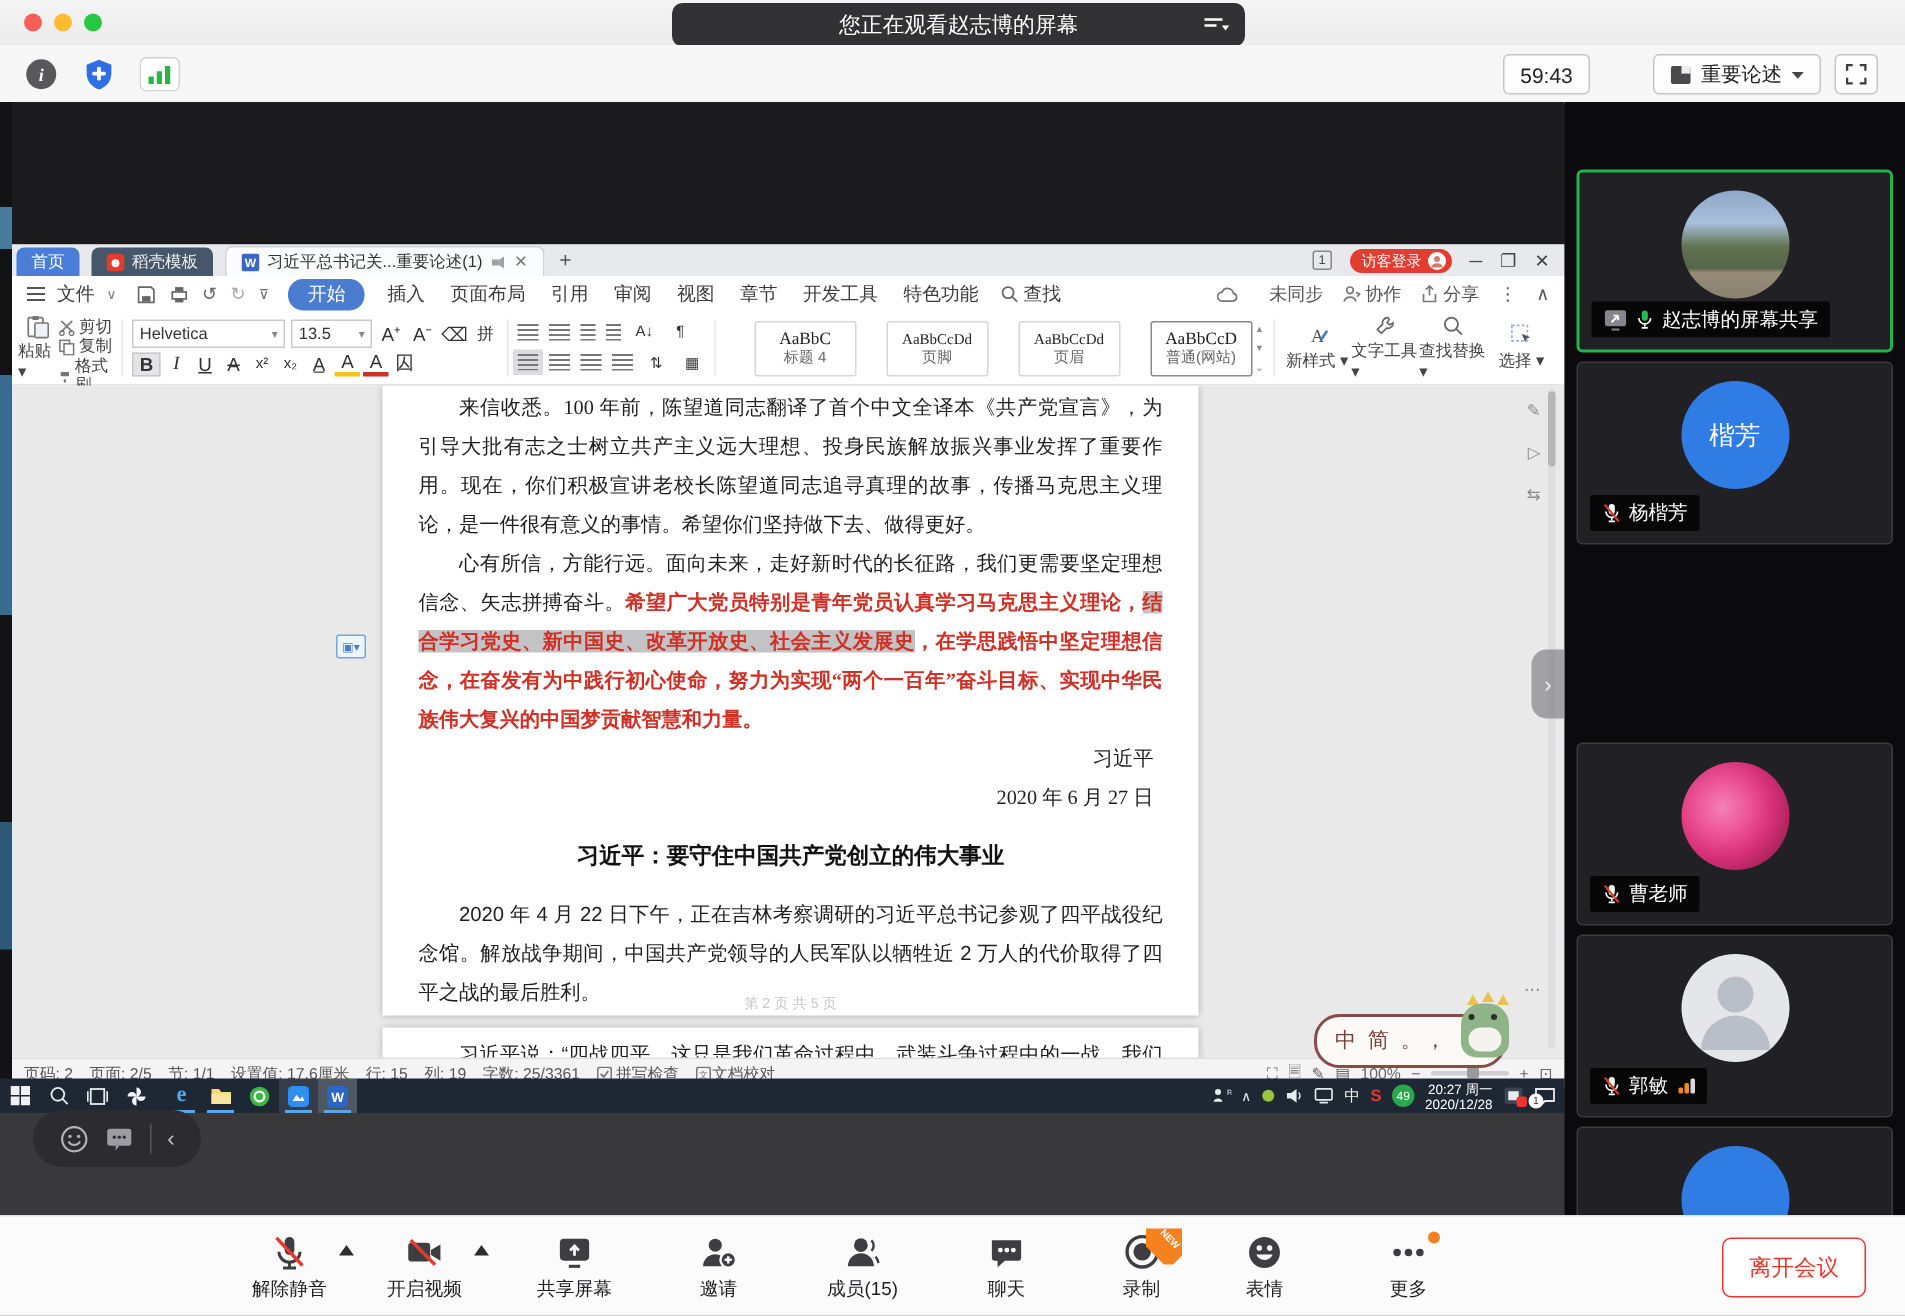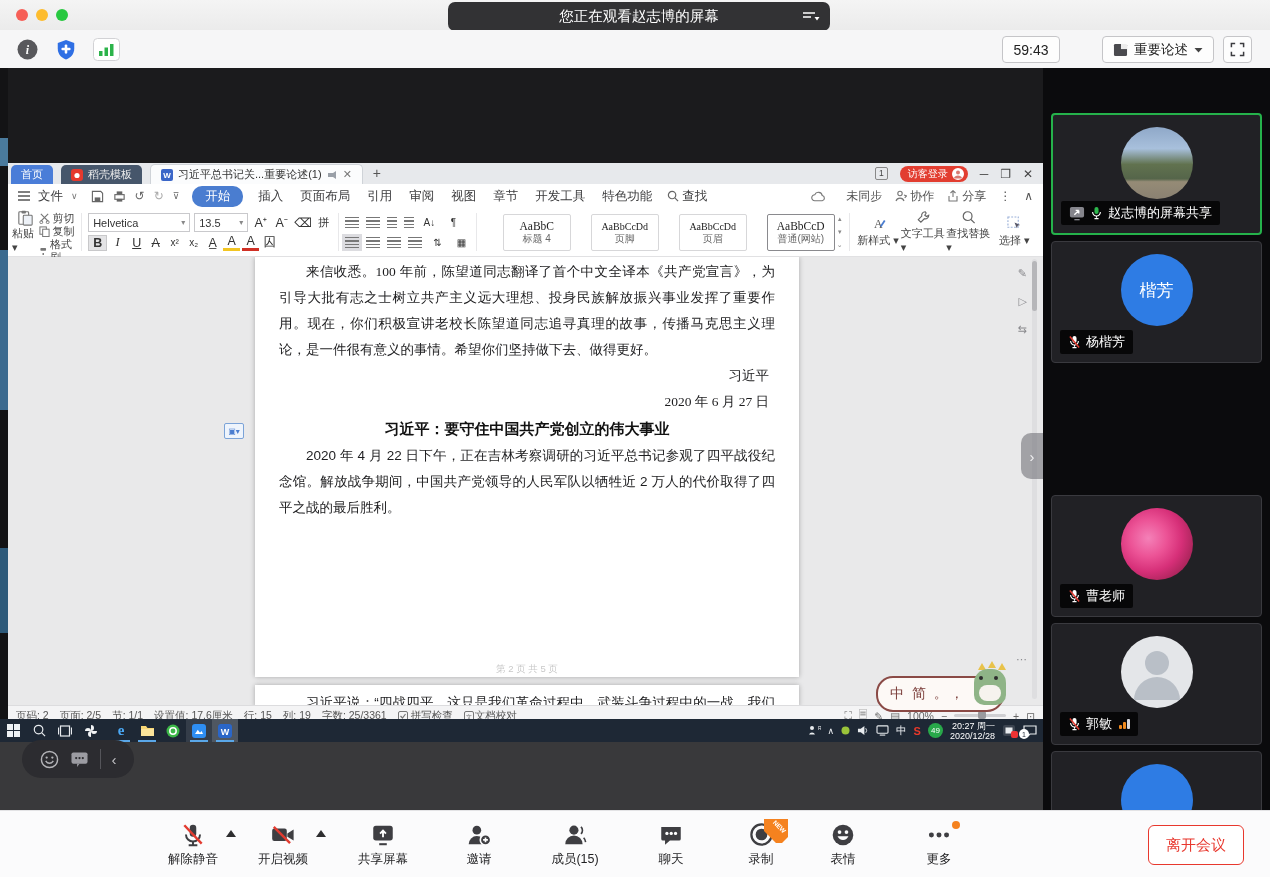--- a/index.html
+++ b/index.html
@@ -67,21 +67,21 @@
   .page{position:absolute;left:247px;width:544px;background:#fff;box-shadow:0 0 5px rgba(0,0,0,.28)}
   #page1{top:0;height:420px;padding:2px 24px 0;box-sizing:border-box}
   #page2{top:428px;height:22px;padding:5px 24px 0;box-sizing:border-box;overflow:hidden}
   .doctext{font-family:"Liberation Serif","DejaVu Serif",serif;font-size:13.5px;line-height:26px;color:#1d1d1f;
            text-align:justify;margin:0;text-indent:2em}
   .sans{font-family:"Liberation Sans",sans-serif}
   .red{color:#d03025;font-weight:700}
   .hl{background:#c3c3c6}
   .sigline{font-family:"Liberation Serif","DejaVu Serif",serif;font-size:13.5px;line-height:26px;color:#1d1d1f;
            text-align:right;margin:0;padding-right:6px}
-  #docheading{font-size:15px;font-weight:700;text-align:center;line-height:28px;margin:0;color:#111}
+  #docheading{font-size:15px;font-weight:700;text-align:center;line-height:28px;margin:12px;color:#111}
   #pagefooter{position:absolute;left:0;right:0;bottom:1px;text-align:center;font-size:9.5px;color:#9a9a9a;opacity:.55}
   #scrolltrack{position:absolute;right:6px;top:2px;width:5px;height:440px;background:#dedee0;border-radius:3px}
   #scrollthumb{position:absolute;right:6px;top:4px;width:5px;height:50px;background:#b6b6b9;border-radius:3px}
   .sidetool{position:absolute;right:16px;color:#8a8a8e;font-size:11px}
   #pastefloat{position:absolute;left:216px;top:166px;width:18px;height:14px;border:1px solid #7ba3d8;background:#eef4fc;
               border-radius:2px;display:flex;align-items:center;justify-content:center;font-size:8px;color:#4a7dd0}
 
   
   #statusbar{height:19px;background:#f4f4f5;border-top:1px solid #dcdcde;display:flex;align-items:center;
              font-size:10.5px;color:#555;padding:0 8px;gap:11px}
@@ -445,20 +445,21 @@
           <rect x="1" y="1" width="11" height="11" fill="none" stroke="#9ab0d8" stroke-width="1.2" stroke-dasharray="2 1.5"></rect>
           <path d="M8 7l6 2.5-2.6.9L10.5 13z" fill="#556"></path>
         </svg>
       <span><span>选择</span> ▾</span>
     </div>
   </div>
 
   <div id="docarea">
     <div class="page" id="page1">
       <p class="doctext">来信收悉。100 年前，陈望道同志翻译了首个中文全译本《共产党宣言》，为引导大批有志之士树立共产主义远大理想、投身民族解放振兴事业发挥了重要作用。现在，你们积极宣讲老校长陈望道同志追寻真理的故事，传播马克思主义理论，是一件很有意义的事情。希望你们坚持做下去、做得更好。</p>
+      <p class="doctext"><span>心有所信，方能行远。面向未来，走好新时代的长征路，我们更需要坚定理想信念、矢志拼搏奋斗。</span><span class="red">希望广大党员特别是青年党员认真学习马克思主义理论，</span><span class="red hl">结合学习党史、新中国史、改革开放史、社会主义发展史</span><span class="red">，在学思践悟中坚定理想信念，在奋发有为中践行初心使命，努力为实现“两个一百年”奋斗目标、实现中华民族伟大复兴的中国梦贡献智慧和力量。</span></p>
       <p class="sigline">习近平</p>
       <p class="sigline">2020 年 6 月 27 日</p>
       <h2 id="docheading" class="sans">习近平：要守住中国共产党创立的伟大事业</h2>
       <p class="doctext sans">2020 年 4 月 22 日下午，正在吉林考察调研的习近平总书记参观了四平战役纪念馆。解放战争期间，中国共产党领导的人民军队以牺牲近 2 万人的代价取得了四平之战的最后胜利。</p>
       <div id="pagefooter" class="sans">第 2 页 共 5 页</div>
     </div>
     <div class="page" id="page2">
       <p class="doctext sans" style="margin:0">习近平说：“四战四平，这只是我们革命过程中、武装斗争过程中的一战。我们从</p>
     </div>
     <div id="pastefloat">▣▾</div>

